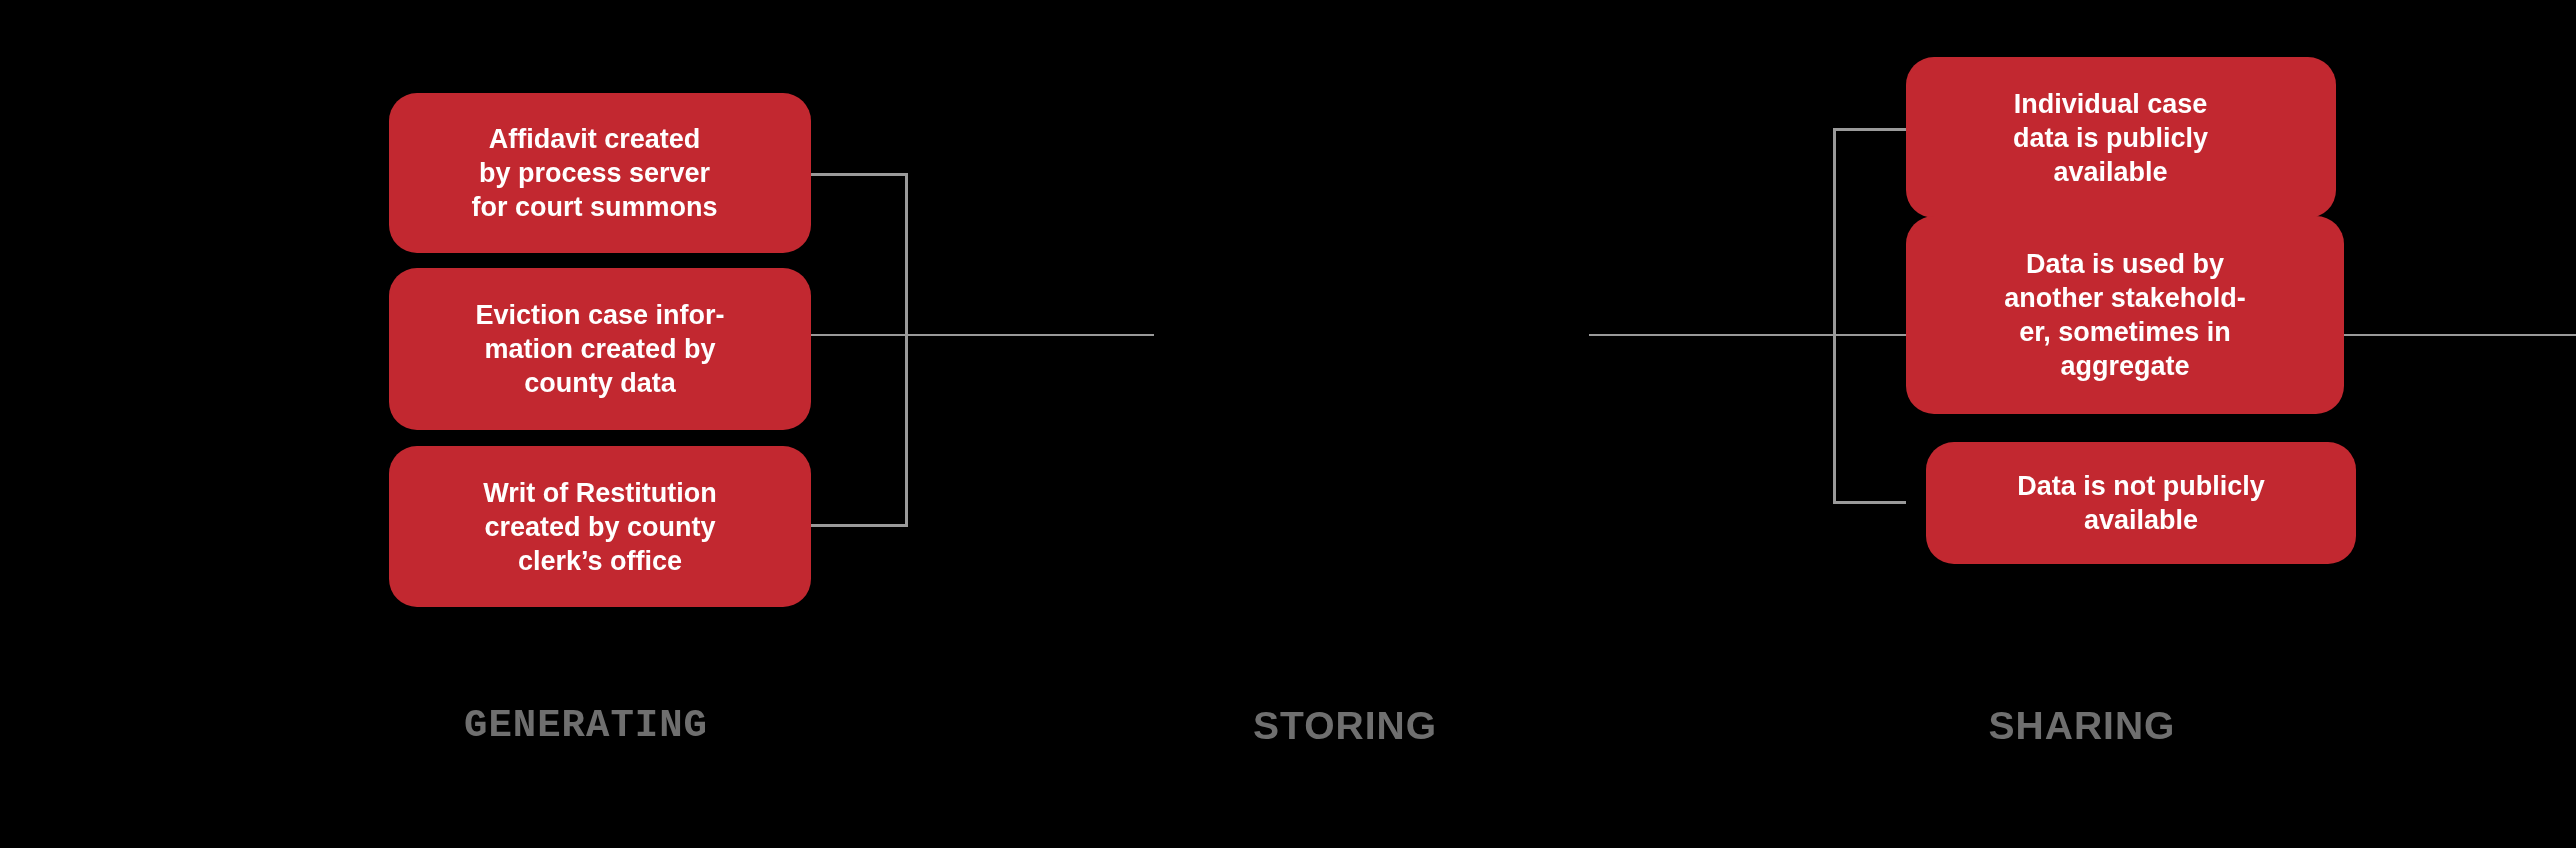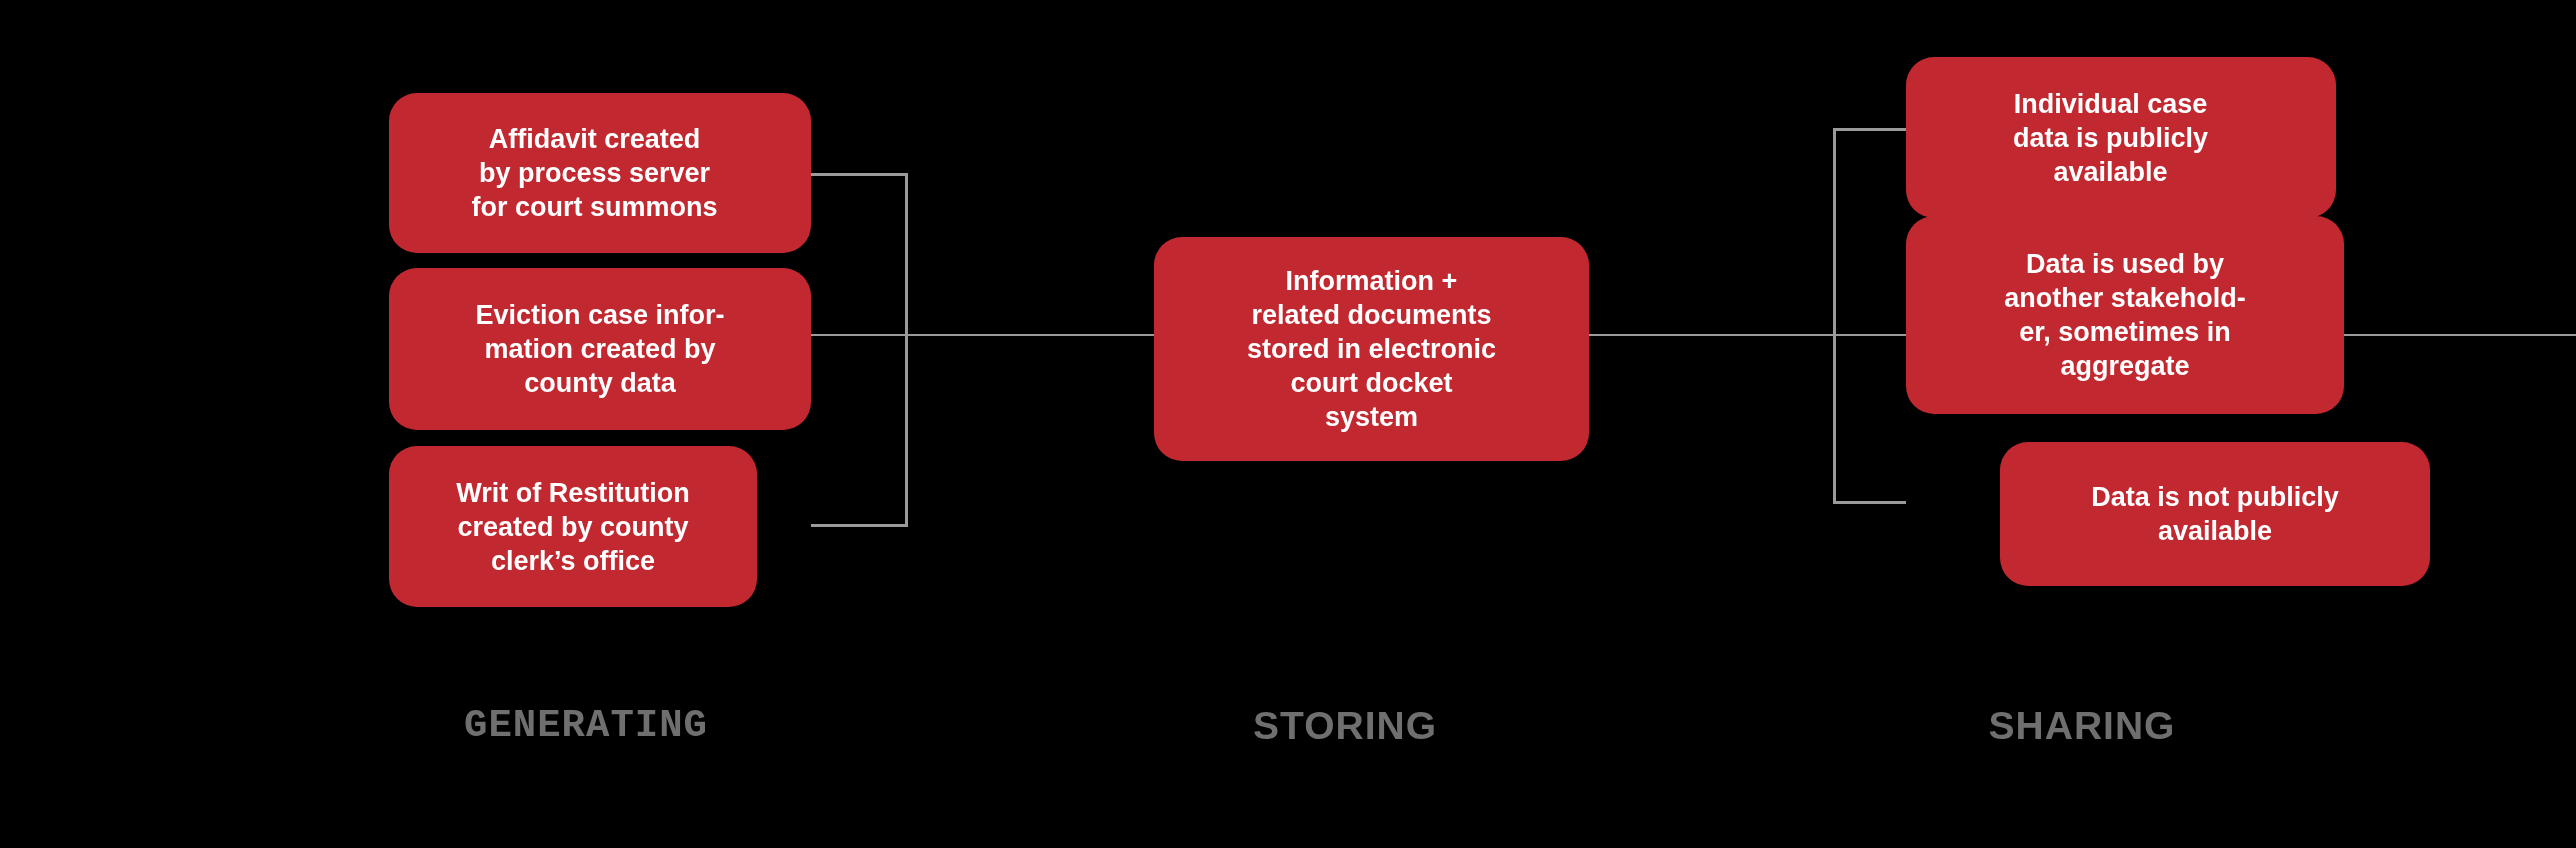--- a/index.html
+++ b/index.html
@@ -38,27 +38,27 @@
     transform: translateX(-50%);
     color: var(--label);
     font-size: 39px; font-weight: bold;
     letter-spacing: 1px;
     white-space: nowrap;
   }
 
   
   #b1 { left: 389px;  top: 93px; width: 422px; height: 160px; padding-left: 17px; }
   #b2 { left: 389px;  top: 268px; width: 422px; height: 162px; }
-  #b3 { left: 389px;  top: 446px; width: 368px; height: 161px; }
+  #b3 { left: 389px;  top: 446px; width: 422px; height: 161px; }
   
   #c1 { left: 1154px; top: 237px; width: 435px; height: 224px; }
   
   #s1 { left: 1906px; top: 57px; width: 430px; height: 161px; padding-left: 7px; }
   #s2 { left: 1906px; top: 216px; width: 438px; height: 198px; }
-  #s3 { left: 2000px; top: 442px; width: 430px; height: 144px; }
+  #s3 { left: 1926px; top: 442px; width: 430px; height: 122px; }
 
   
   #ln-b1-stub { left: 811px; top: 173px;  width: 94px; height: 2.6px; }
   #ln-b3-stub { left: 811px; top: 524px; width: 94px; height: 2.6px; }
   #ln-v1      { left: 905px; top: 173px;  width: 2.6px;   height: 354px; }
   
   #ln-mid1    { left: 811px; top: 334px;  width: 343px; height: 1.5px; }
   #ln-mid2    { left: 1589px; top: 334px;  width: 317px; height: 1.5px; }
   #ln-mid3    { left: 2336px; top: 334px;  width: 337px; height: 1.5px; }
   
@@ -88,25 +88,20 @@
   <div class="node" id="b1">Affidavit created
 by process server
 for court summons</div>
   <div class="node" id="b2">Eviction case infor-
 mation created by
 county data</div>
   <div class="node" id="b3">Writ of Restitution
 created by county
 clerk’s office</div>
 
-  <div class="node" id="c1">Information +
-related documents
-stored in electronic
-court docket
-system</div>
 
   <div class="node" id="s1">Individual case
 data is publicly
 available</div>
   <div class="node" id="s2">Data is used by
 another stakehold-
 er, sometimes in
 aggregate</div>
   <div class="node" id="s3">Data is not publicly
 available</div>

